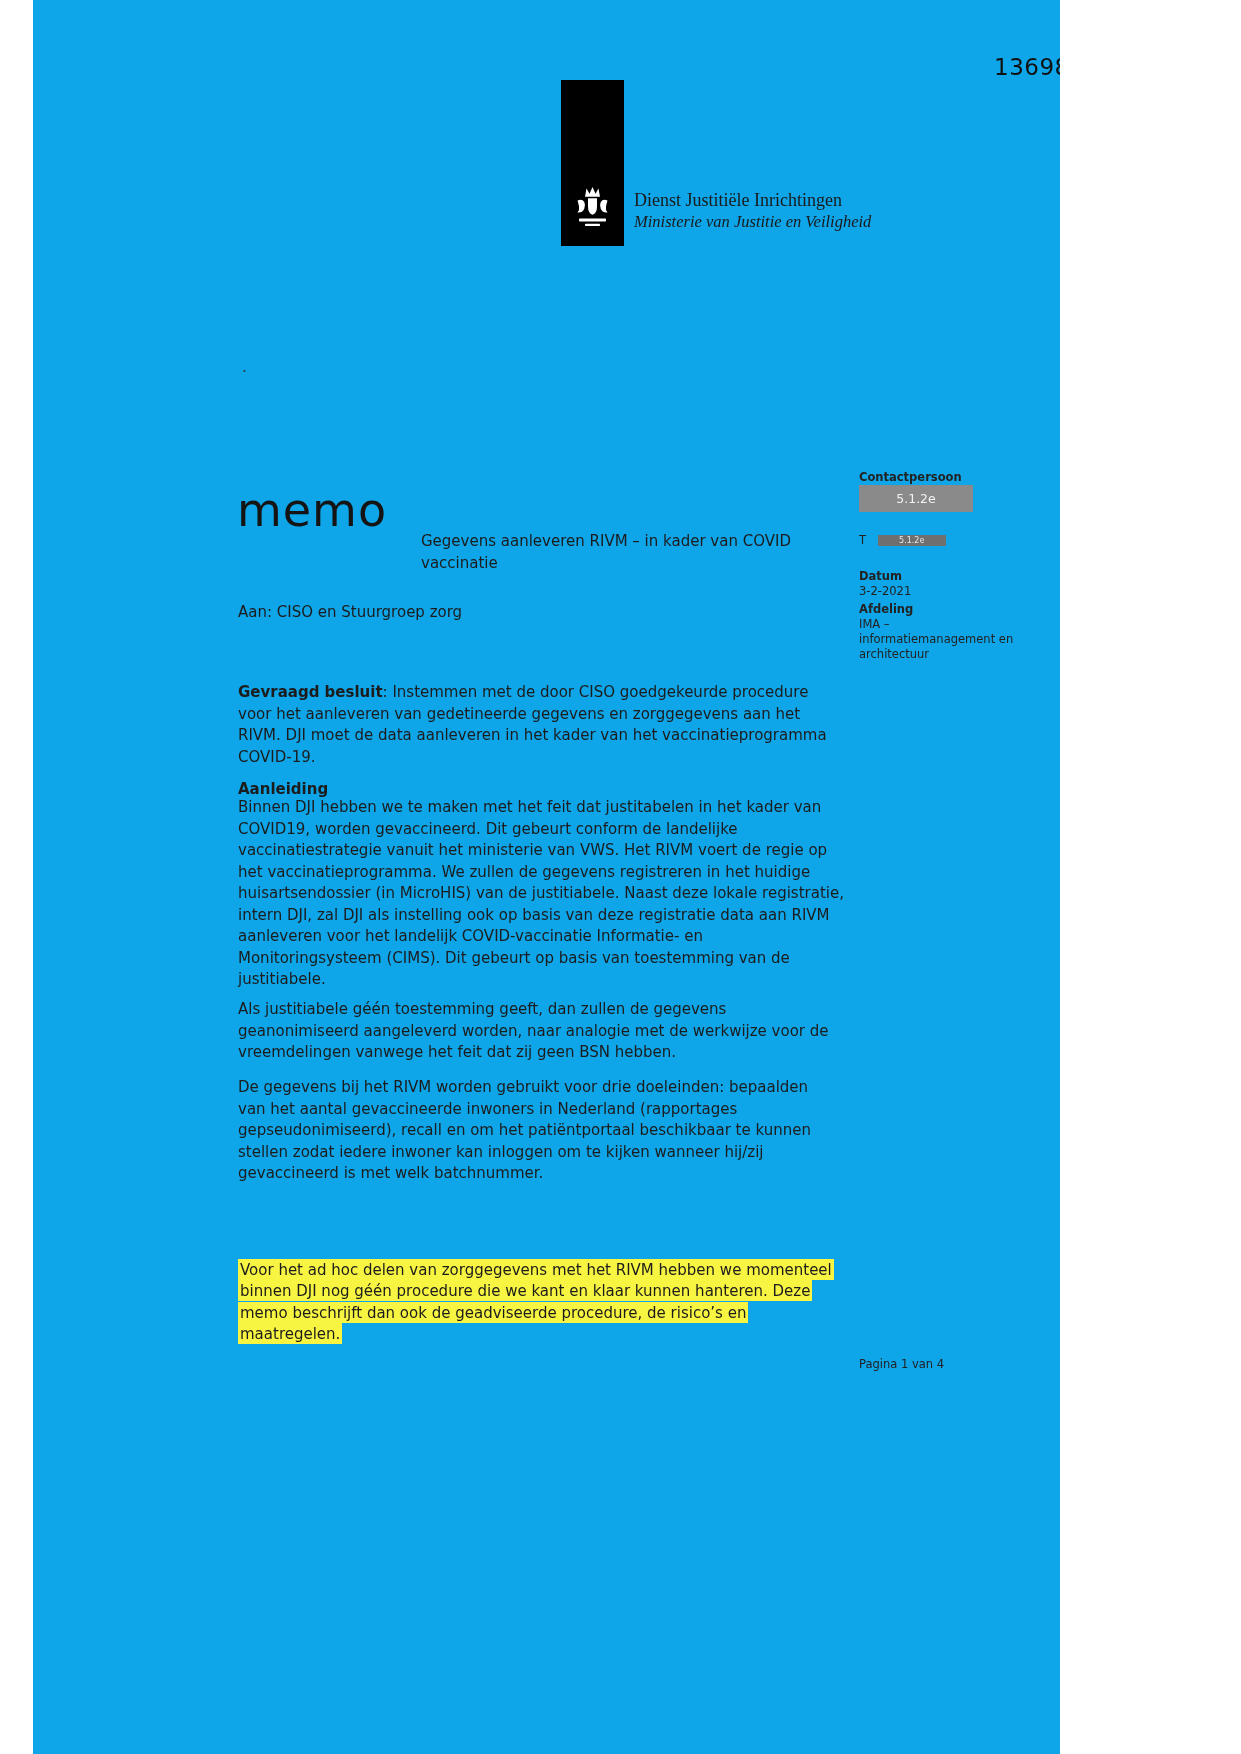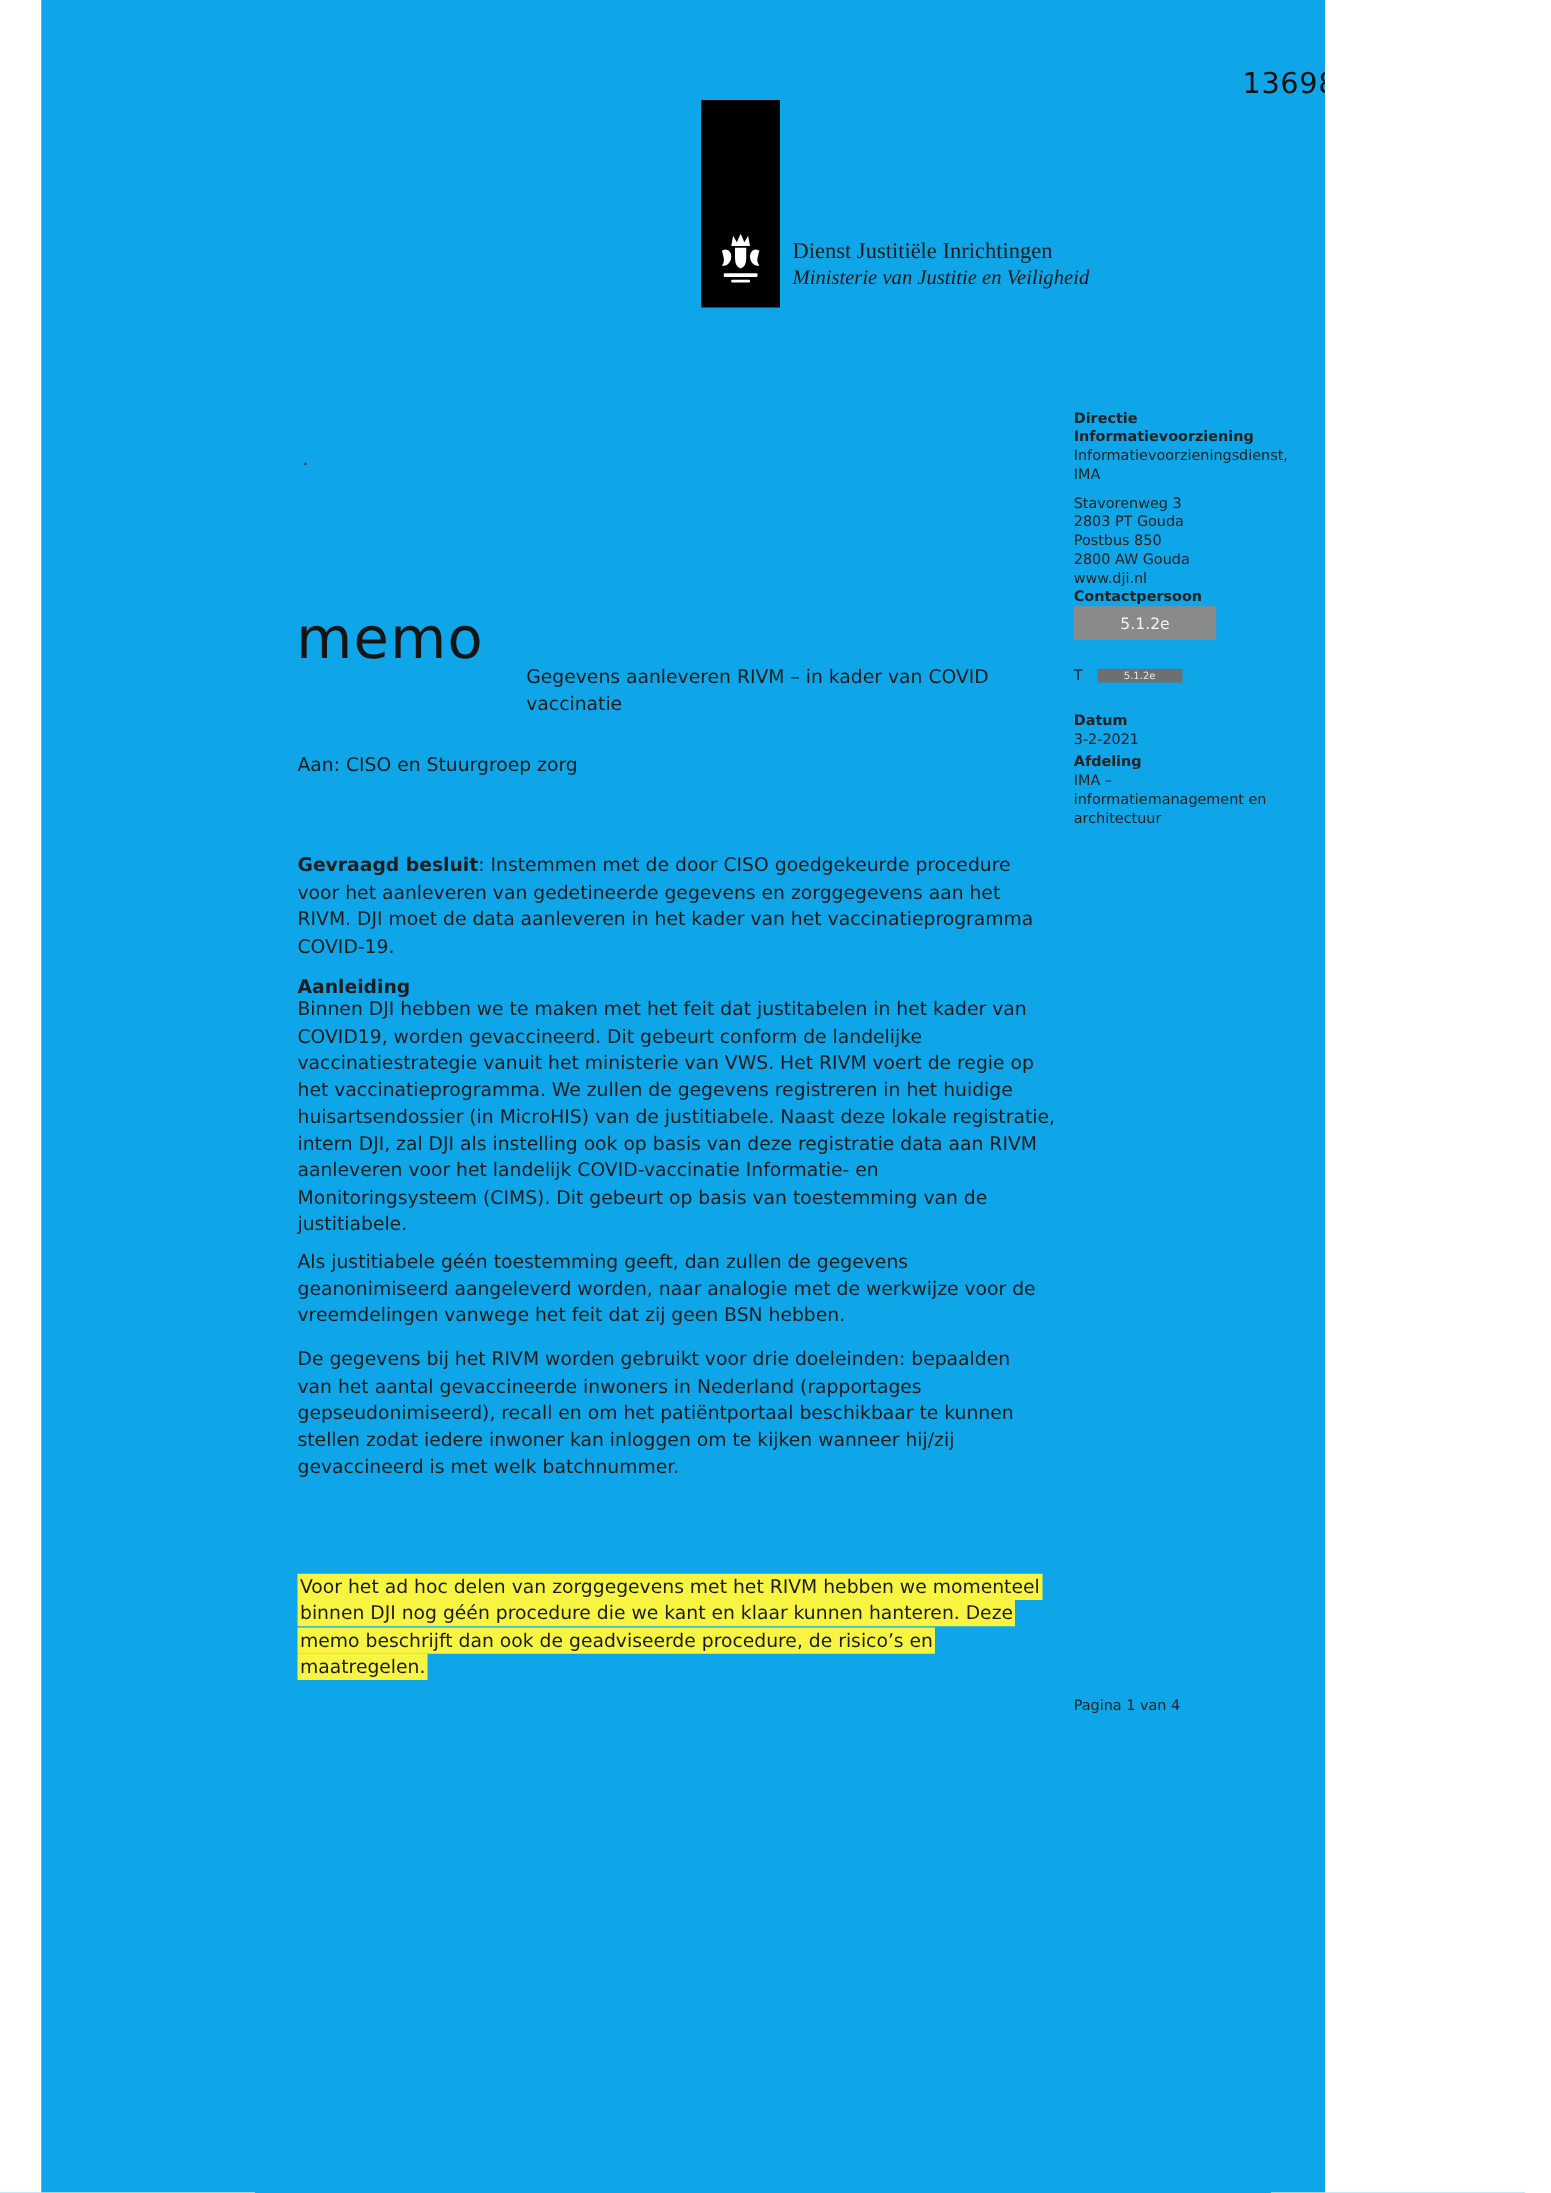--- a/index.html
+++ b/index.html
@@ -148,32 +148,20 @@
     </span>
   </div>
 
   <div class="abs" style="left:601px; top:189px;">
     <div class="org-name">Dienst Justitiële Inrichtingen</div>
     <div class="org-subtitle">Ministerie van Justitie en Veiligheid</div>
   </div>
 
   <div class="abs stray-dot" style="left:209px; top:358px;">.</div>
 
-  <div class="abs sidebar" style="left:826px; top:327px;">
-    <div class="sb-bold">Directie</div>
-    <div class="sb-bold">Informatievoorziening</div>
-    <div>Informatievoorzieningsdienst,</div>
-    <div>IMA</div>
-    <div class="sb-gap"></div>
-    <div>Stavorenweg 3</div>
-    <div>2803 PT  Gouda</div>
-    <div>Postbus 850</div>
-    <div>2800 AW  Gouda</div>
-    <div>www.dji.nl</div>
-  </div>
 
   <div class="abs sidebar" style="left:826px; top:470px;">
     <div class="sb-bold">Contactpersoon</div>
   </div>
   <div class="abs redact-box-lg" style="left:826px; top:485px; width:114px; height:27px;">5.1.2e</div>
 
   <div class="abs sidebar" style="left:826px; top:533px;">
     <span>T</span>
     <span class="redact-box-sm" style="width:68px; height:11px; margin-left:8px;">5.1.2e</span>
   </div>

